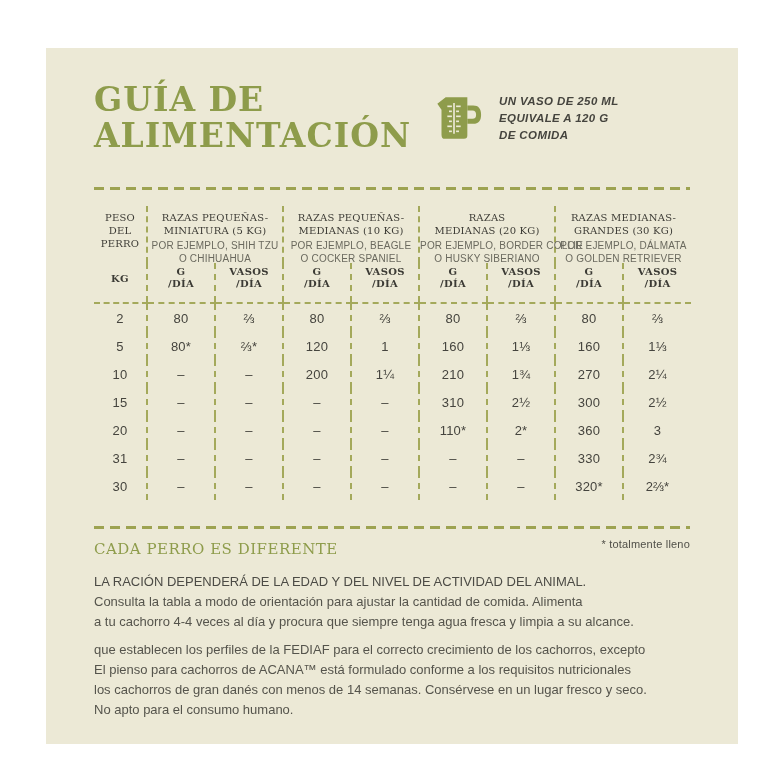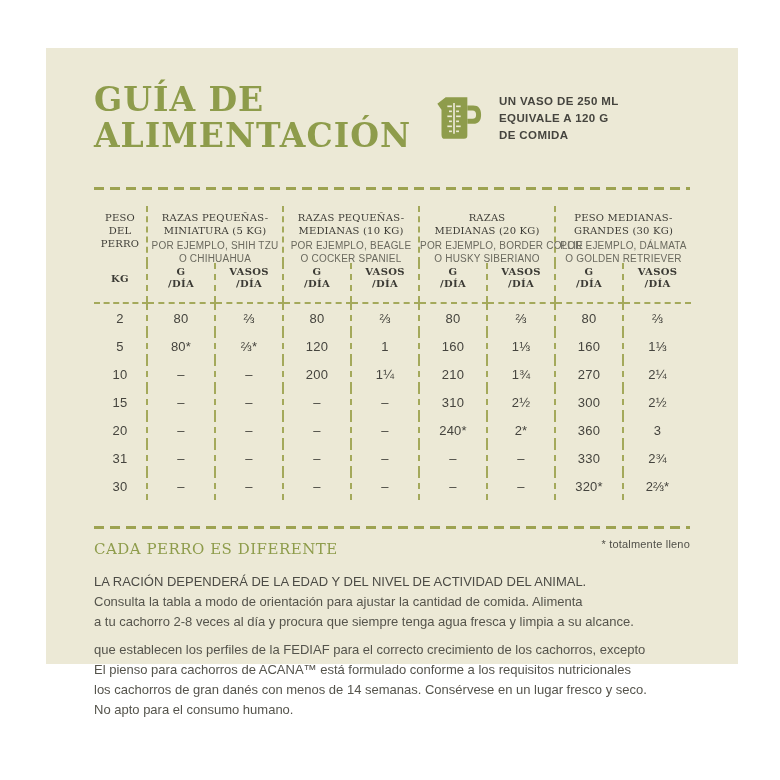--- a/index.html
+++ b/index.html
@@ -1,30 +1,30 @@
 <!DOCTYPE html>
 <html><head>
 <meta charset="utf-8">
 <style>
   html,body { margin:0; padding:0; background:#ffffff; }
   .page {
     position:relative; width:780px; height:780px; background:#ffffff;
     font-family:"Liberation Sans", sans-serif; overflow:hidden;
   }
   .panel {
-    position:absolute; left:46px; top:48px; width:692px; height:616px;
+    position:absolute; left:46px; top:48px; width:692px; height:696px;
     background:#ECE9D6; box-sizing:border-box; padding:0 48px;
   }
   
   .header-row { display:flex; margin-top:34px; }
   .title {
     font-family:"DejaVu Serif", serif; font-weight:bold; color:#8E9C4B;
     font-size:33px; line-height:36px; letter-spacing:1px; margin:0;
   }
-  .cup-block { margin-left:auto; display:flex; gap:15px; margin-top:10px; width:256px; }
+  .cup-block { margin-left:auto; display:flex; gap:15px; margin-top:10px; width:256px;font-style:italic; }
   .cup-svg { width:50px; height:52px; flex:0 0 auto; }
   .cup-text {
     font-size:11.5px; font-weight:bold; color:#45443E; line-height:17px;
     letter-spacing:0.4px; margin-top:1px; white-space:nowrap;
   }
   
   .divider {
     height:3px;
     background:repeating-linear-gradient(90deg,#9DA351 0 10px, rgba(0,0,0,0) 10px 16px);
   }
@@ -135,21 +135,21 @@
           <div class="g-ex">POR EJEMPLO, BEAGLE</div>
           <div class="g-ex">O COCKER SPANIEL</div>
         </td>
         <td class="bl" colspan="2">
           <div class="g-title">RAZAS</div>
           <div class="g-title">MEDIANAS (20 KG)</div>
           <div class="g-ex">POR EJEMPLO, BORDER COLLIE</div>
           <div class="g-ex">O HUSKY SIBERIANO</div>
         </td>
         <td class="bl" colspan="2">
-          <div class="g-title">PESO MEDIANAS-</div>
+          <div class="g-title">RAZAS MEDIANAS-</div>
           <div class="g-title">GRANDES (30 KG)</div>
           <div class="g-ex">POR EJEMPLO, DÁLMATA</div>
           <div class="g-ex">O GOLDEN RETRIEVER</div>
         </td>
       </tr>
       <tr class="s-row">
         <td>
               <div class="s-head kg-unit">KG</div>
             </td>
         <td class="bl">
@@ -228,21 +228,21 @@
         <td class="num bl">2½</td>
         <td class="num bl">300</td>
         <td class="num bl">2½</td>
       </tr>
       <tr class="d-row">
         <td class="num">20</td>
         <td class="num bl">–</td>
         <td class="num bl">–</td>
         <td class="num bl">–</td>
         <td class="num bl">–</td>
-        <td class="num bl">240*</td>
+        <td class="num bl">110*</td>
         <td class="num bl">2*</td>
         <td class="num bl">360</td>
         <td class="num bl">3</td>
       </tr>
       <tr class="d-row">
         <td class="num">31</td>
         <td class="num bl">–</td>
         <td class="num bl">–</td>
         <td class="num bl">–</td>
         <td class="num bl">–</td>
@@ -268,21 +268,21 @@
     <div class="divider d2"></div>
 
     <div class="note-row">
       <h2 class="section-title">CADA PERRO ES DIFERENTE</h2>
       <div class="footnote">* totalmente lleno</div>
     </div>
 
     <div class="para">
       <div class="p-caps">LA RACIÓN DEPENDERÁ DE LA EDAD Y DEL NIVEL DE ACTIVIDAD DEL ANIMAL.</div>
       <div>Consulta la tabla a modo de orientación para ajustar la cantidad de comida. Alimenta</div>
-      <div>a tu cachorro 2-8 veces al día y procura que siempre tenga agua fresca y limpia a su alcance.</div>
+      <div>a tu cachorro 4-4 veces al día y procura que siempre tenga agua fresca y limpia a su alcance.</div>
     </div>
 
     <div class="para">
       <div>que establecen los perfiles de la FEDIAF para el correcto crecimiento de los cachorros, excepto</div>
       <div>El pienso para cachorros de ACANA™ está formulado conforme a los requisitos nutricionales</div>
       <div>los cachorros de gran danés con menos de 14 semanas. Consérvese en un lugar fresco y seco.</div>
       <div>No apto para el consumo humano.</div>
     </div>
 
   </div>

